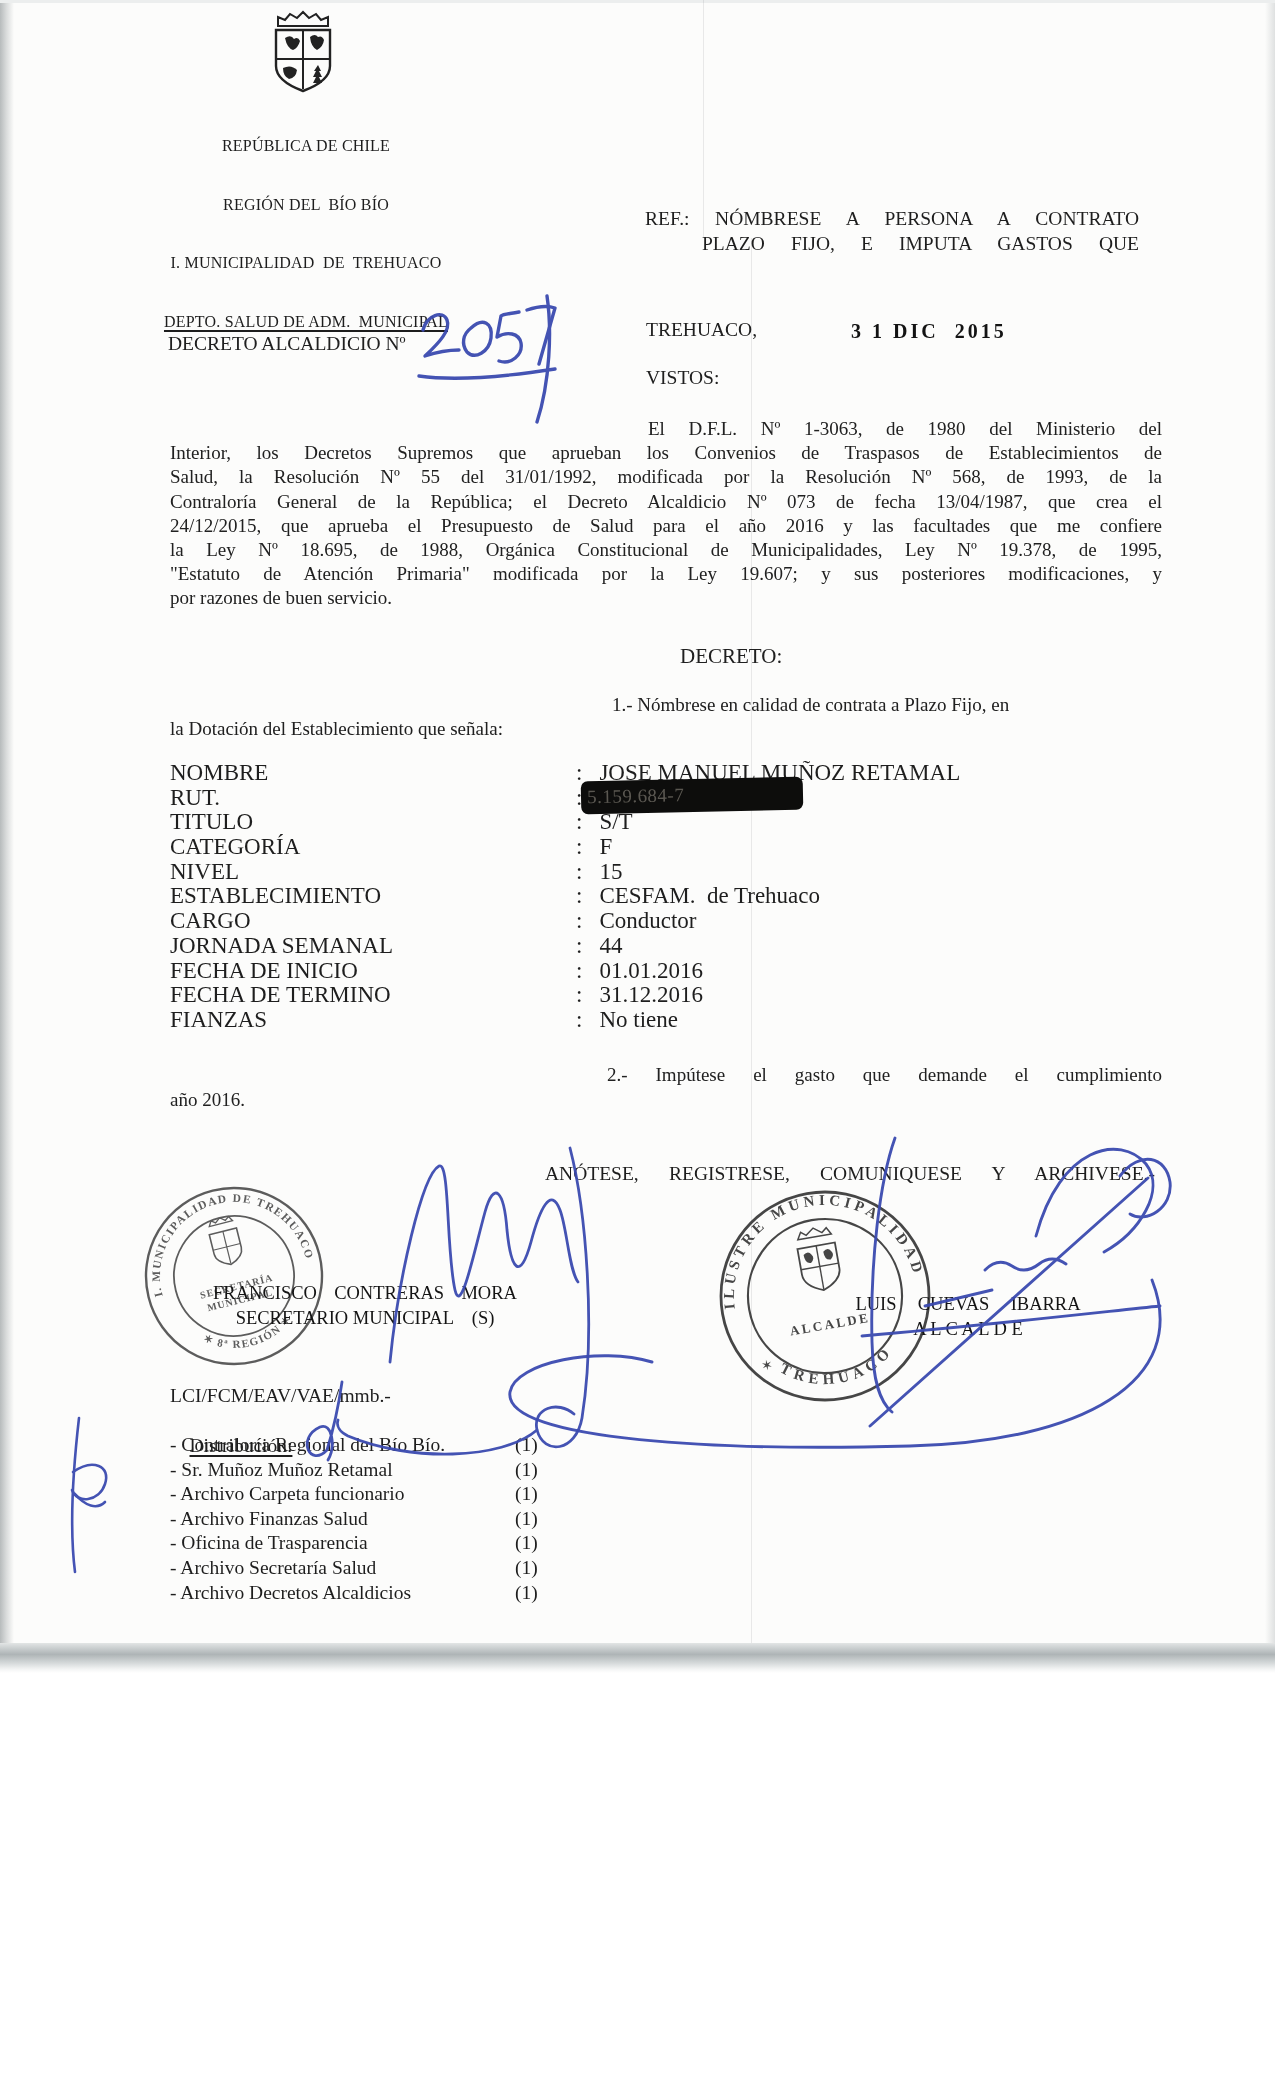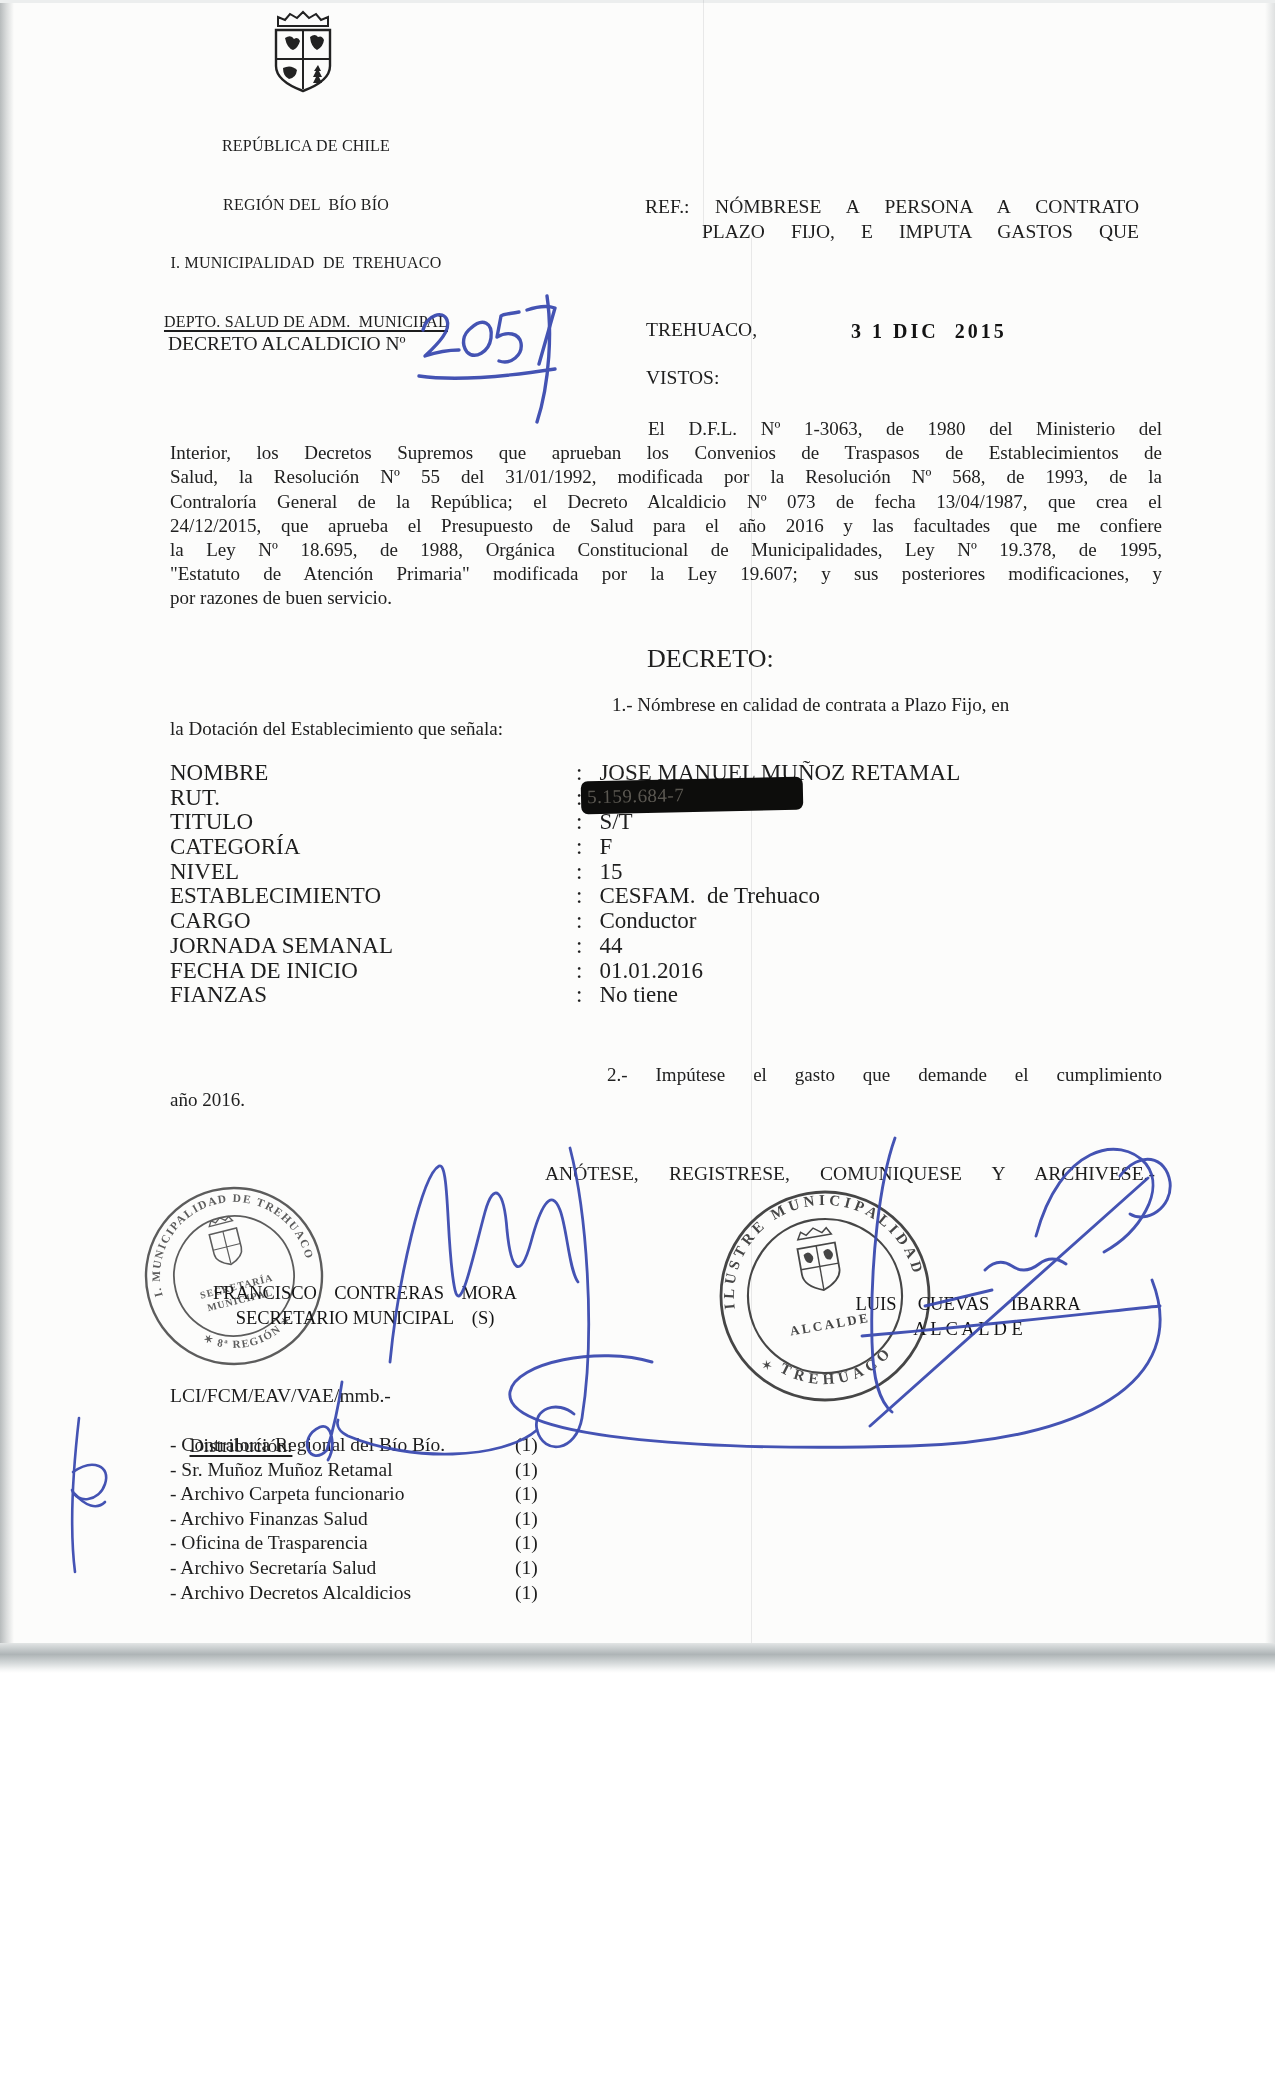--- a/index.html
+++ b/index.html
@@ -13,21 +13,21 @@
   .edge-left{left:0;top:0;width:14px;height:1646px;
     background:linear-gradient(to right,#b7bbbc,#d9dbdb 45%,rgba(252,252,251,0));}
   .edge-right{right:0;top:0;width:10px;height:1646px;
     background:linear-gradient(to left,#dfe1e1,rgba(252,252,251,0));}
   .edge-top{left:0;top:0;width:1275px;height:3px;background:#eceeee;}
   .shadow-bottom{left:0;top:1643px;width:1275px;height:30px;
     background:linear-gradient(to bottom,#e2e5e5 0%,#aeb4b6 38%,#ced3d4 62%,#f4f5f5 88%,#ffffff 100%);}
   .crease{background:rgba(110,116,120,0.14);width:1px;}
   .hdr{width:316px;text-align:center;font-size:16px;line-height:19.5px;color:#1d1d1d;letter-spacing:.2px;white-space:pre;}
   .uline{text-decoration:underline;text-decoration-thickness:1.5px;text-underline-offset:3px;}
-  .refblock{width:494px;font-size:19.5px;line-height:25.4px;color:#1e1e1e;}
+  .refblock{width:494px;font-size:19.5px;line-height:25.4px;color:#1e1e1e;margin-top:12px;}
   .refblock .r2{padding-left:57px;}
   .vistos{width:992px;font-size:19px;line-height:24.2px;color:#212121;}
   .vistos .l{height:24.2px;}
   .vistos .first{padding-left:478px;}
   .fieldtable{font-size:23px;color:#1e1e1e;line-height:24.7px;}
   .frow{height:24.7px;white-space:pre;}
   .flabel{display:inline-block;width:406px;}
   .fval{margin-left:17px;}
   .p2{width:992px;font-size:19px;line-height:24.5px;color:#212121;}
   .p2 .first{padding-left:437px;}
@@ -101,35 +101,36 @@
     <div class="l jline first">El D.F.L. Nº 1-3063, de 1980 del Ministerio del</div>
     <div class="l jline">Interior, los Decretos Supremos que aprueban los Convenios de Traspasos de Establecimientos de</div>
     <div class="l jline">Salud, la Resolución Nº 55 del 31/01/1992, modificada por la Resolución Nº 568, de 1993, de la</div>
     <div class="l jline">Contraloría General de la República; el Decreto Alcaldicio Nº 073 de fecha 13/04/1987, que crea el</div>
     <div class="l jline">24/12/2015, que aprueba el Presupuesto de Salud para el año 2016 y las facultades que me confiere</div>
     <div class="l jline">la Ley Nº 18.695, de 1988, Orgánica Constitucional de Municipalidades, Ley Nº 19.378, de 1995,</div>
     <div class="l jline">"Estatuto de Atención Primaria" modificada por la Ley 19.607; y sus posteriores modificaciones, y</div>
     <div class="l">por razones de buen servicio.</div>
   </div>
 
-  <div class="abs txt" style="left:647px;top:644px;font-size:26px;">DECRETO:</div>
+  <div class="abs txt" style="left:680px;top:644px;font-size:21px;">DECRETO:</div>
 
   <div class="abs txt" style="left:612px;top:694px;">1.- Nómbrese en calidad de contrata a Plazo Fijo, en</div>
   <div class="abs txt" style="left:170px;top:718px;">la Dotación del Establecimiento que señala:</div>
 
   <div class="abs fieldtable" style="left:170px;top:761px;">
     <div class="frow"><span class="flabel">NOMBRE</span><span>:</span><span class="fval">JOSE MANUEL MUÑOZ RETAMAL</span></div>
     <div class="frow"><span class="flabel">RUT.</span><span>:</span><span class="fval"></span></div>
     <div class="frow"><span class="flabel">TITULO</span><span>:</span><span class="fval">S/T</span></div>
     <div class="frow"><span class="flabel">CATEGORÍA</span><span>:</span><span class="fval">F</span></div>
     <div class="frow"><span class="flabel">NIVEL</span><span>:</span><span class="fval">15</span></div>
     <div class="frow"><span class="flabel">ESTABLECIMIENTO</span><span>:</span><span class="fval">CESFAM.  de Trehuaco</span></div>
     <div class="frow"><span class="flabel">CARGO</span><span>:</span><span class="fval">Conductor</span></div>
     <div class="frow"><span class="flabel">JORNADA SEMANAL</span><span>:</span><span class="fval">44</span></div>
     <div class="frow"><span class="flabel">FECHA DE INICIO</span><span>:</span><span class="fval">01.01.2016</span></div>
+    <div class="frow"><span class="flabel">FECHA DE TERMINO</span><span>:</span><span class="fval">31.12.2016</span></div>
     <div class="frow"><span class="flabel">FIANZAS</span><span>:</span><span class="fval">No tiene</span></div>
   </div>
 
   <div class="abs redact">
     <span>5.159.684-7</span>
   </div>
 
   <div class="abs p2" style="left:170px;top:1063px;">
     <div class="jline first">2.- Impútese el gasto que demande el cumplimiento</div>
     <div>año 2016.</div>

